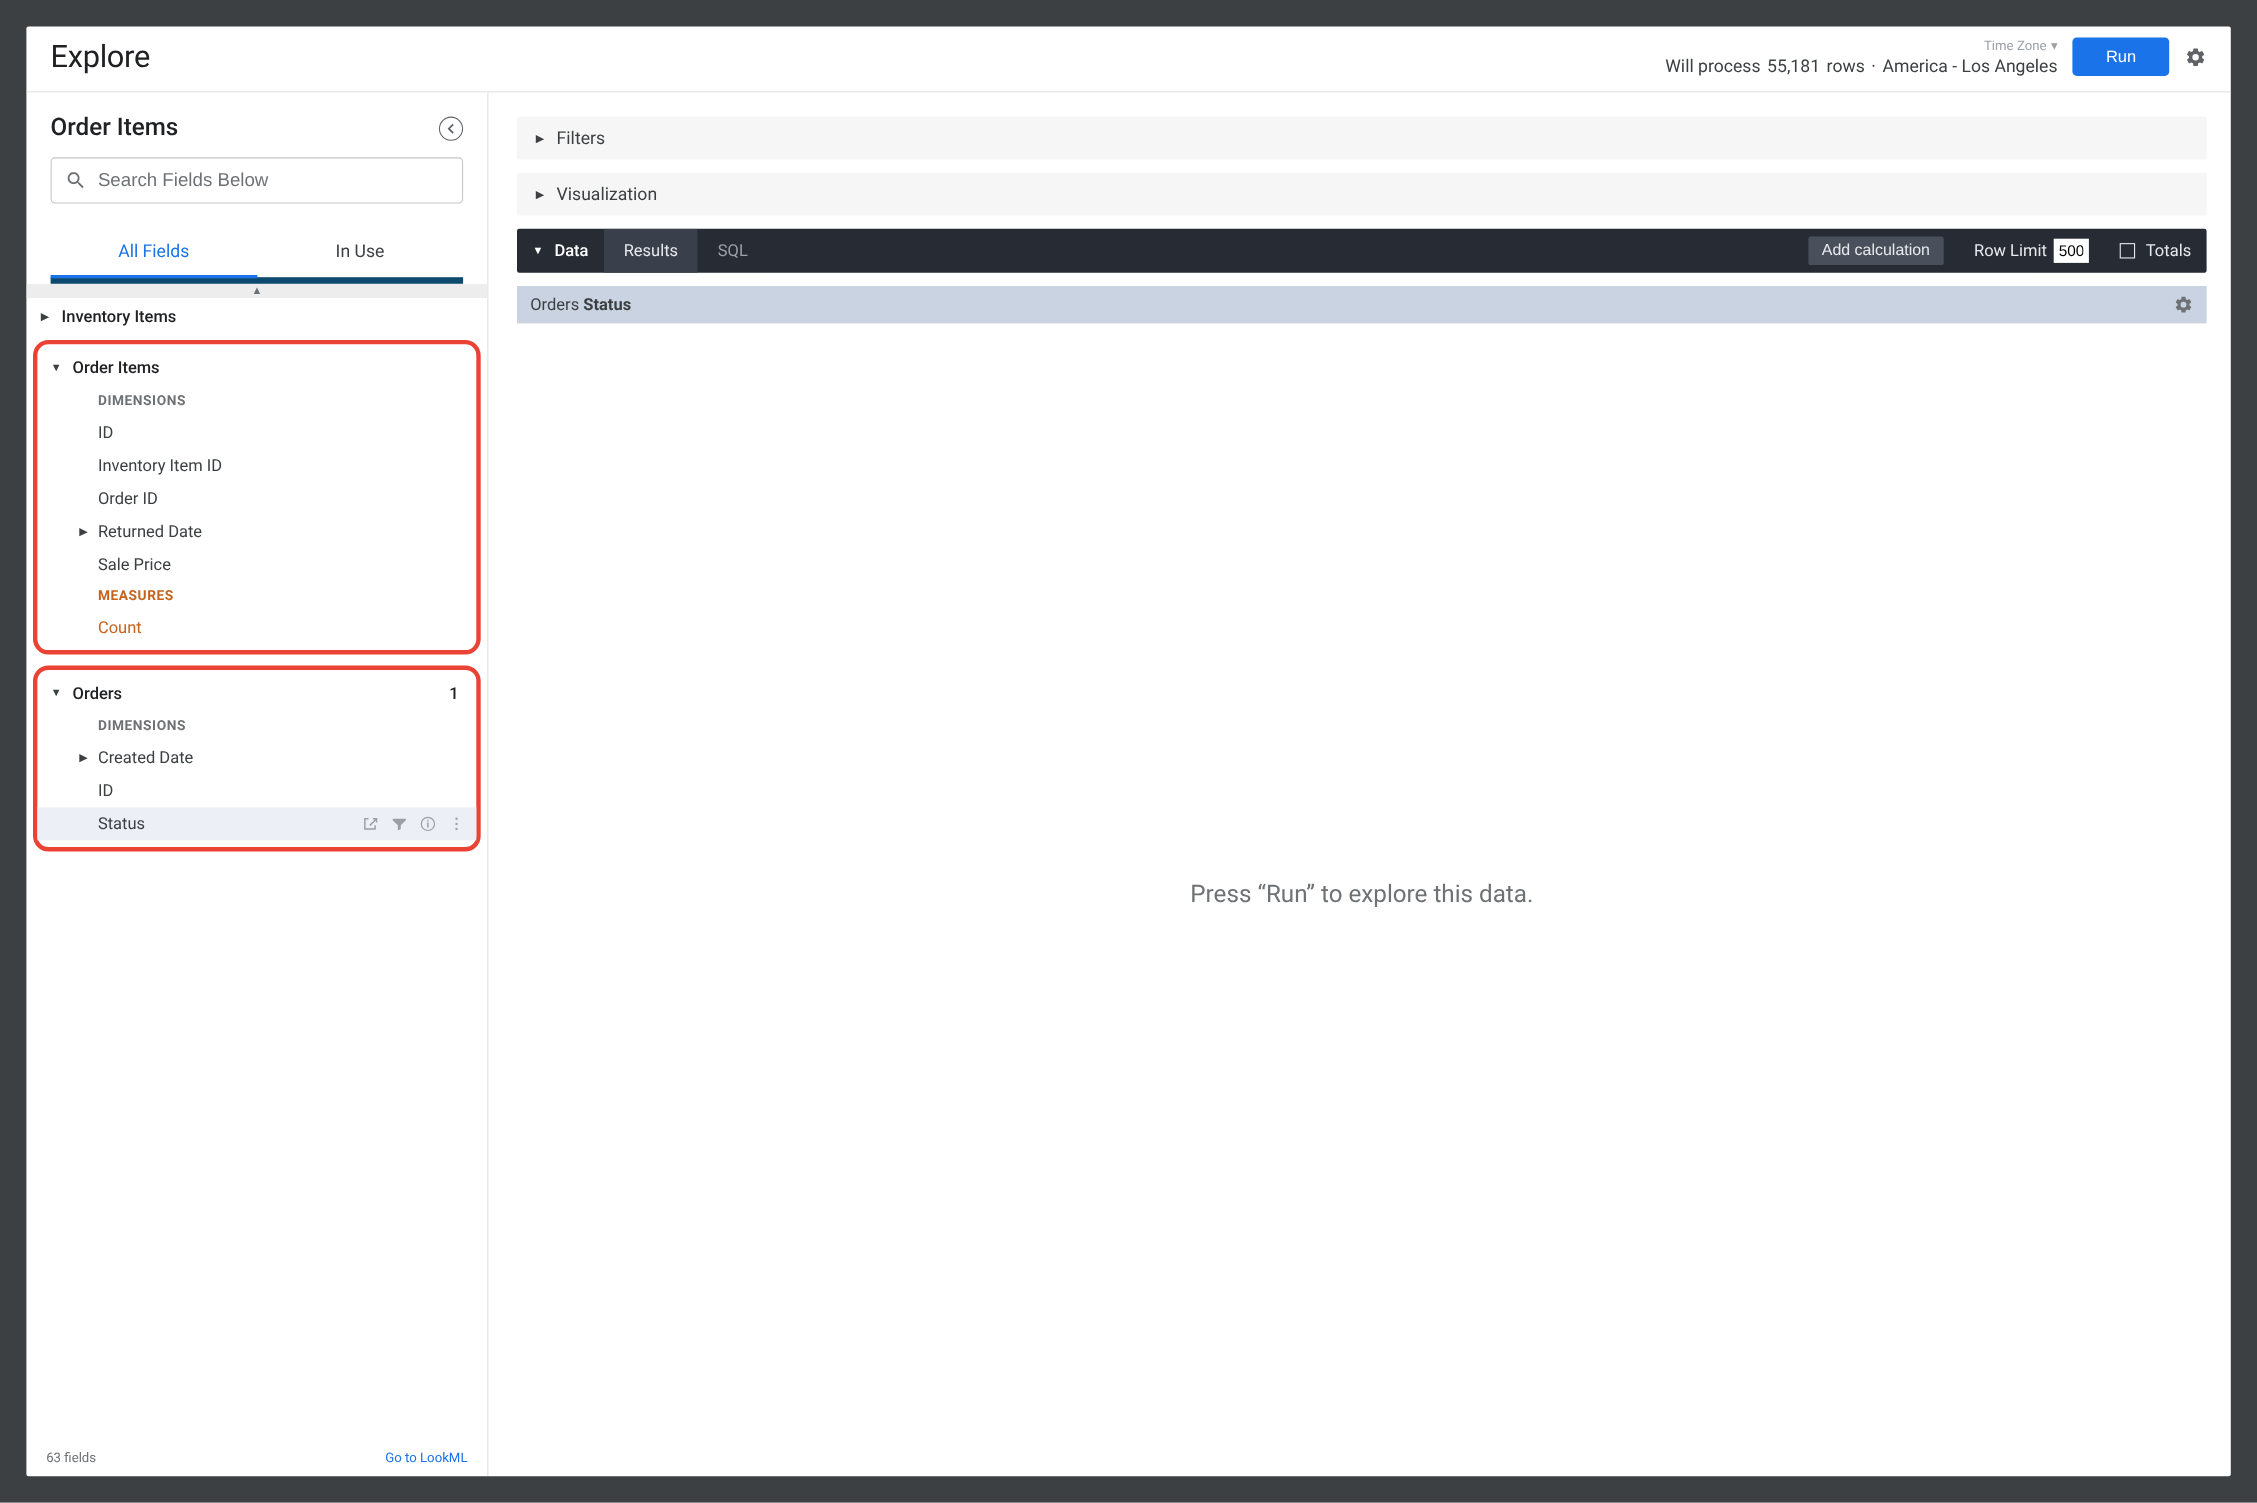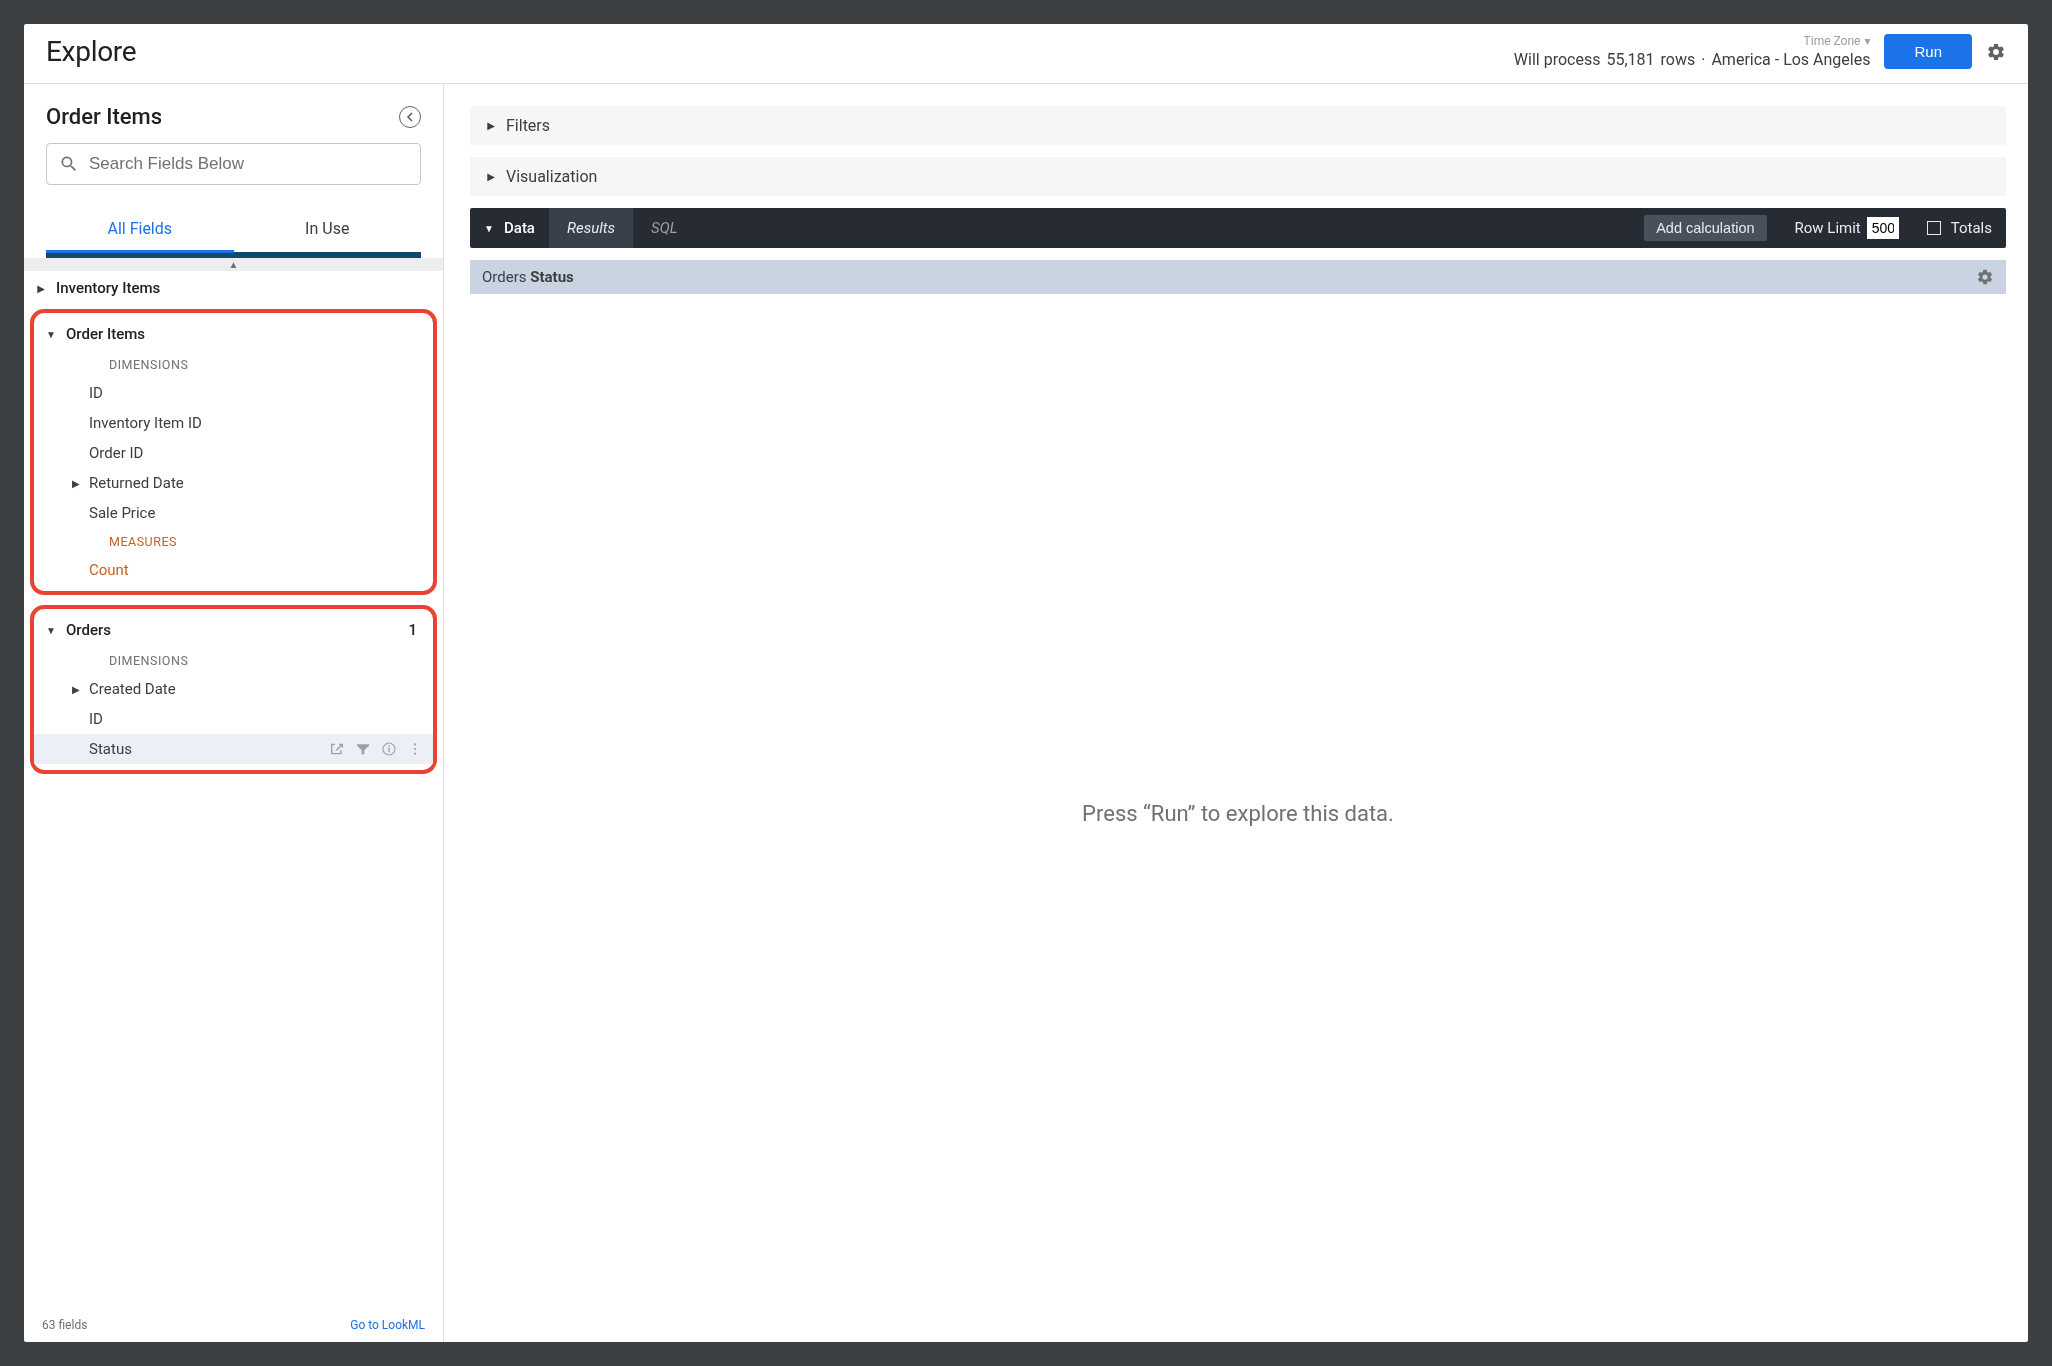--- a/index.html
+++ b/index.html
@@ -166,24 +166,24 @@
     padding-right: 6px;
   }
   .caret {
     width: 10px;
     display: inline-flex;
     justify-content: center;
     color:#3c4043;
     font-size: 10px;
   }
   .subhead {
-    padding: 6px 10px 6px 75px;
+    padding: 6px 10px 6px 55px;
     font-size: 12.5px;
     letter-spacing: 0.5px;
-    font-weight: 400;
+    font-weight: 700;
     color: #6e7275;
   }
   .subhead.measures { color: #c5621e; }
   .field-row {
     display: flex;
     align-items: center;
     padding: 6px 10px 6px 55px;
     font-size: 15px;
     color: #3c4043;
     cursor: pointer;
@@ -262,21 +262,20 @@
   .data-bar .label {
     color: #fff;
     font-weight: 500;
   }
   .data-bar .tab-btn {
     background: #3a404b;
     color: #e8eaed;
     padding: 10px 18px;
     display:flex; align-items:center;
     cursor: pointer;
-    font-style: italic;
   }
   .data-bar .tab-btn.inactive {
     background: transparent;
     color: #9aa0a6;
   }
   .data-bar .push { margin-left: auto; }
   .calc-btn {
     background: #4a505b;
     color:#e8eaed;
     border:none;

